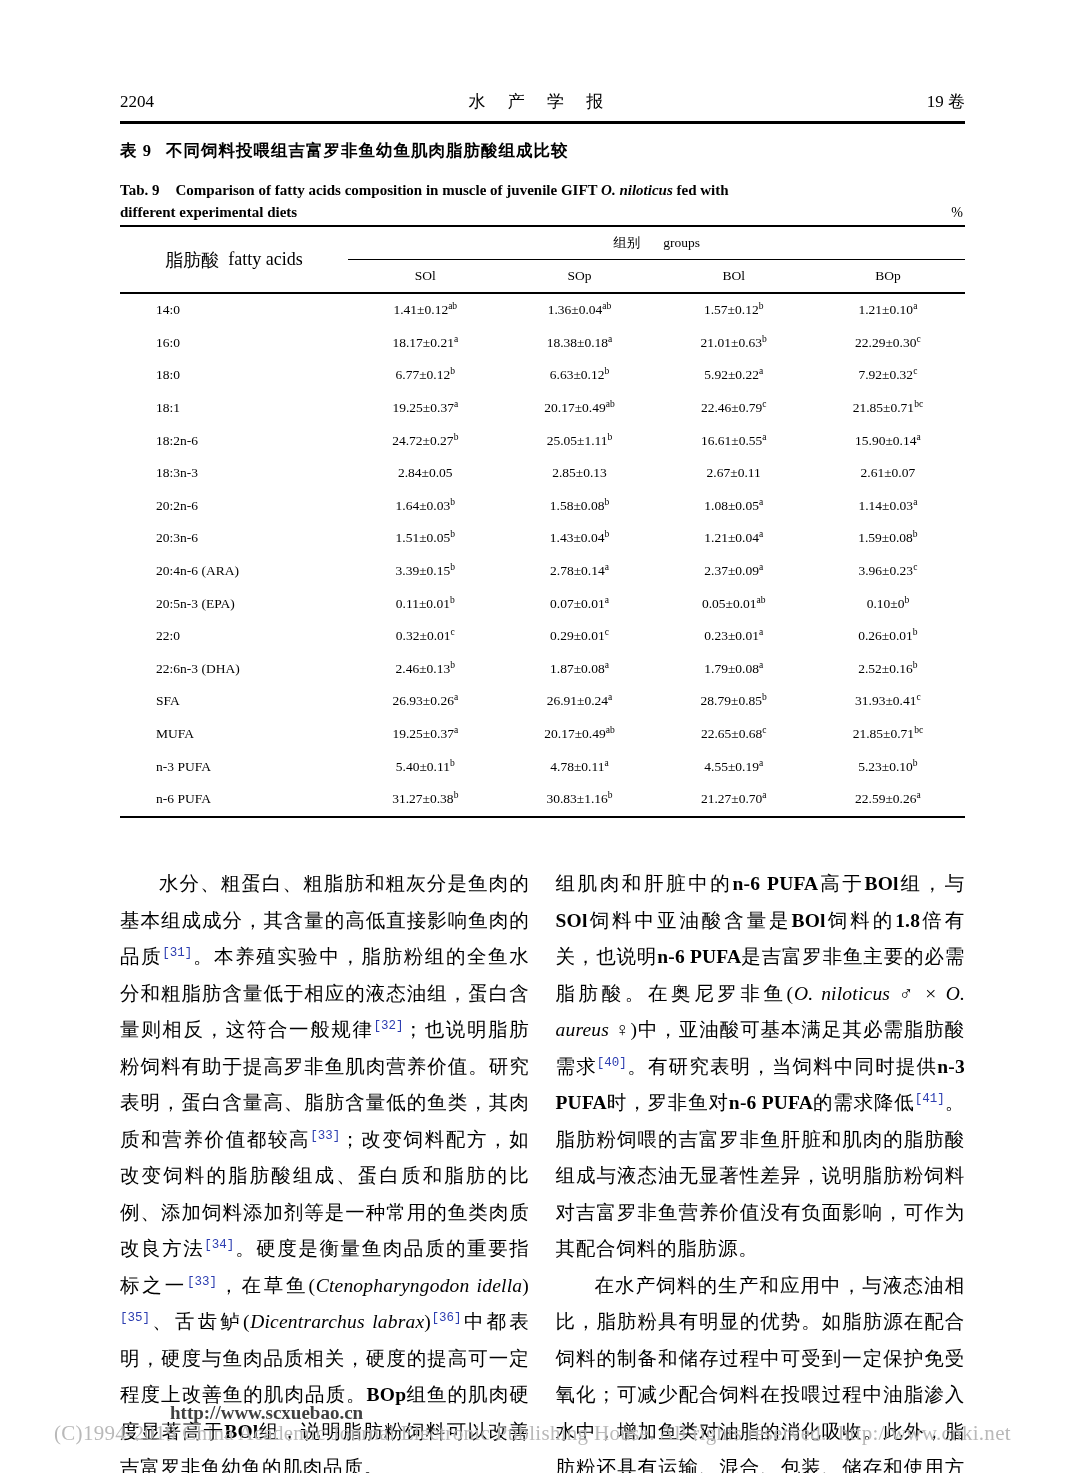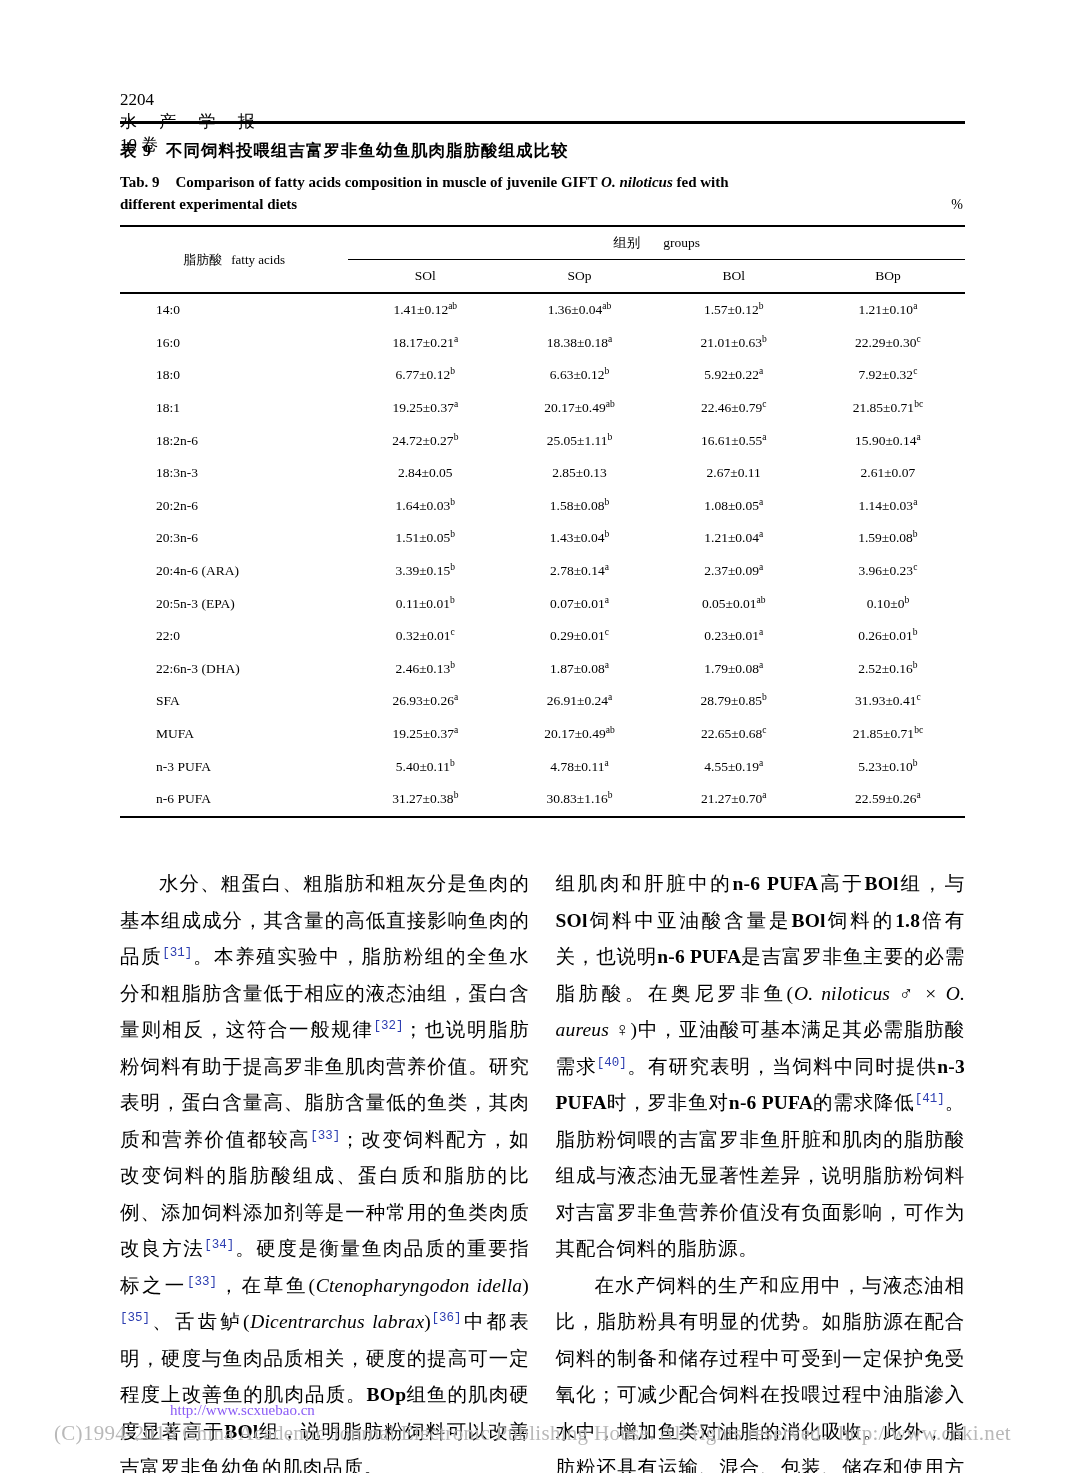--- a/index.html
+++ b/index.html
@@ -5,39 +5,38 @@
   html,body { margin:0; padding:0; background:#ffffff; }
   .page {
     position:relative; width:1084px; height:1473px; background:#ffffff;
     font-family:"Liberation Serif", serif; color:#000; overflow:hidden;
   }
   
   .runhead {
     position:absolute; left:120px; width:845px; top:90px;
     display:flex; justify-content:space-between; align-items:baseline;
     font-size:17px;
-    flex-direction:column;
   }
   .runhead .jtitle { letter-spacing:9px; }
   .head-rule { position:absolute; left:120px; width:845px; top:121px; height:2.5px; background:#000; }
 
   
   .captions { position:absolute; left:120px; width:845px; top:140px; text-align:left; }
   .cap-zh { font-size:16.5px; font-weight:bold; letter-spacing:1px; }
   .cap-zh .zh-label { margin-right:14px; }
-  .cap-en1 { margin-top:12px; font-size:15px; font-weight:bold; }
+  .cap-en1 { margin-top:20px; font-size:15px; font-weight:bold; }
   .cap-en1 .en-label { margin-right:16px; }
   .cap-en2 { position:relative; margin-top:5px; font-size:15px; font-weight:bold; }
   .cap-unit { position:absolute; right:2px; bottom:0; font-size:14px; font-weight:normal; }
   .sp-it { font-style:italic; }
 
   
   .tblwrap { position:absolute; left:120px; width:845px; top:225px; }
   .thead { display:flex; border-top:2.5px solid #000; border-bottom:2.5px solid #000; }
-  .th-col1 { width:27%; display:flex; align-items:center; justify-content:center; gap:9px; font-size:13px; }
+  .th-col1 { width:27%; display:flex; align-items:center; justify-content:center; gap:9px; font-size:18px; }
   .th-right { width:73%; display:flex; flex-direction:column; }
   .group-row { height:32px; display:flex; align-items:center; justify-content:center; gap:23px; border-bottom:1.5px solid #000; font-size:13.5px; }
   .cols-row { height:32px; display:flex; align-items:center; }
   .cols-row span { flex:1; text-align:center; font-size:13.5px; }
   .tbody { border-bottom:2.5px solid #000; }
   .trow { display:flex; height:32.6px; align-items:center;justify-content:flex-end; }
   .tc { font-size:13.5px; }
   .tc.name { width:27%; box-sizing:border-box; padding-left:36px; }
   .tc.val { width:18.25%; text-align:center; }
   .csup { font-size:9.5px; line-height:0; }
@@ -45,21 +44,21 @@
   
   .bodycols { position:absolute; left:120px; width:845px; top:866px; display:flex; gap:26px; }
   .bcol { width:409.5px; font-size:19.5px; line-height:36.5px; text-align:justify; letter-spacing:0.8px; }
   .para { margin:0; }
   .para.indent { text-indent:2em; }
   .cite { color:#2b3cb0; font-size:12.5px; line-height:0; letter-spacing:0;font-family:Liberation Mono, monospace; }
   .lat { font-weight:bold; letter-spacing:0.2px; }
   .ital { font-style:italic; letter-spacing:0.2px; }
 
   
-  .site-link { position:absolute; left:170px; top:1402px; font-size:15px; font-weight:normal; color:#8b5cf6; cursor:pointer; }
+  .site-link { position:absolute; left:170px; top:1402px; font-size:19px; font-weight:bold; color:#404040; cursor:pointer; }
   .copyline { position:absolute; left:54px; top:1421px; font-size:21px; color:#b9b9b9; letter-spacing:0.3px; white-space:nowrap; }
   .copyline .cnki { margin-left:12px; }
 </style>
 </head>
 <body>
 
 <div class="page">
 
   <div class="runhead">
     <span>2204</span>

